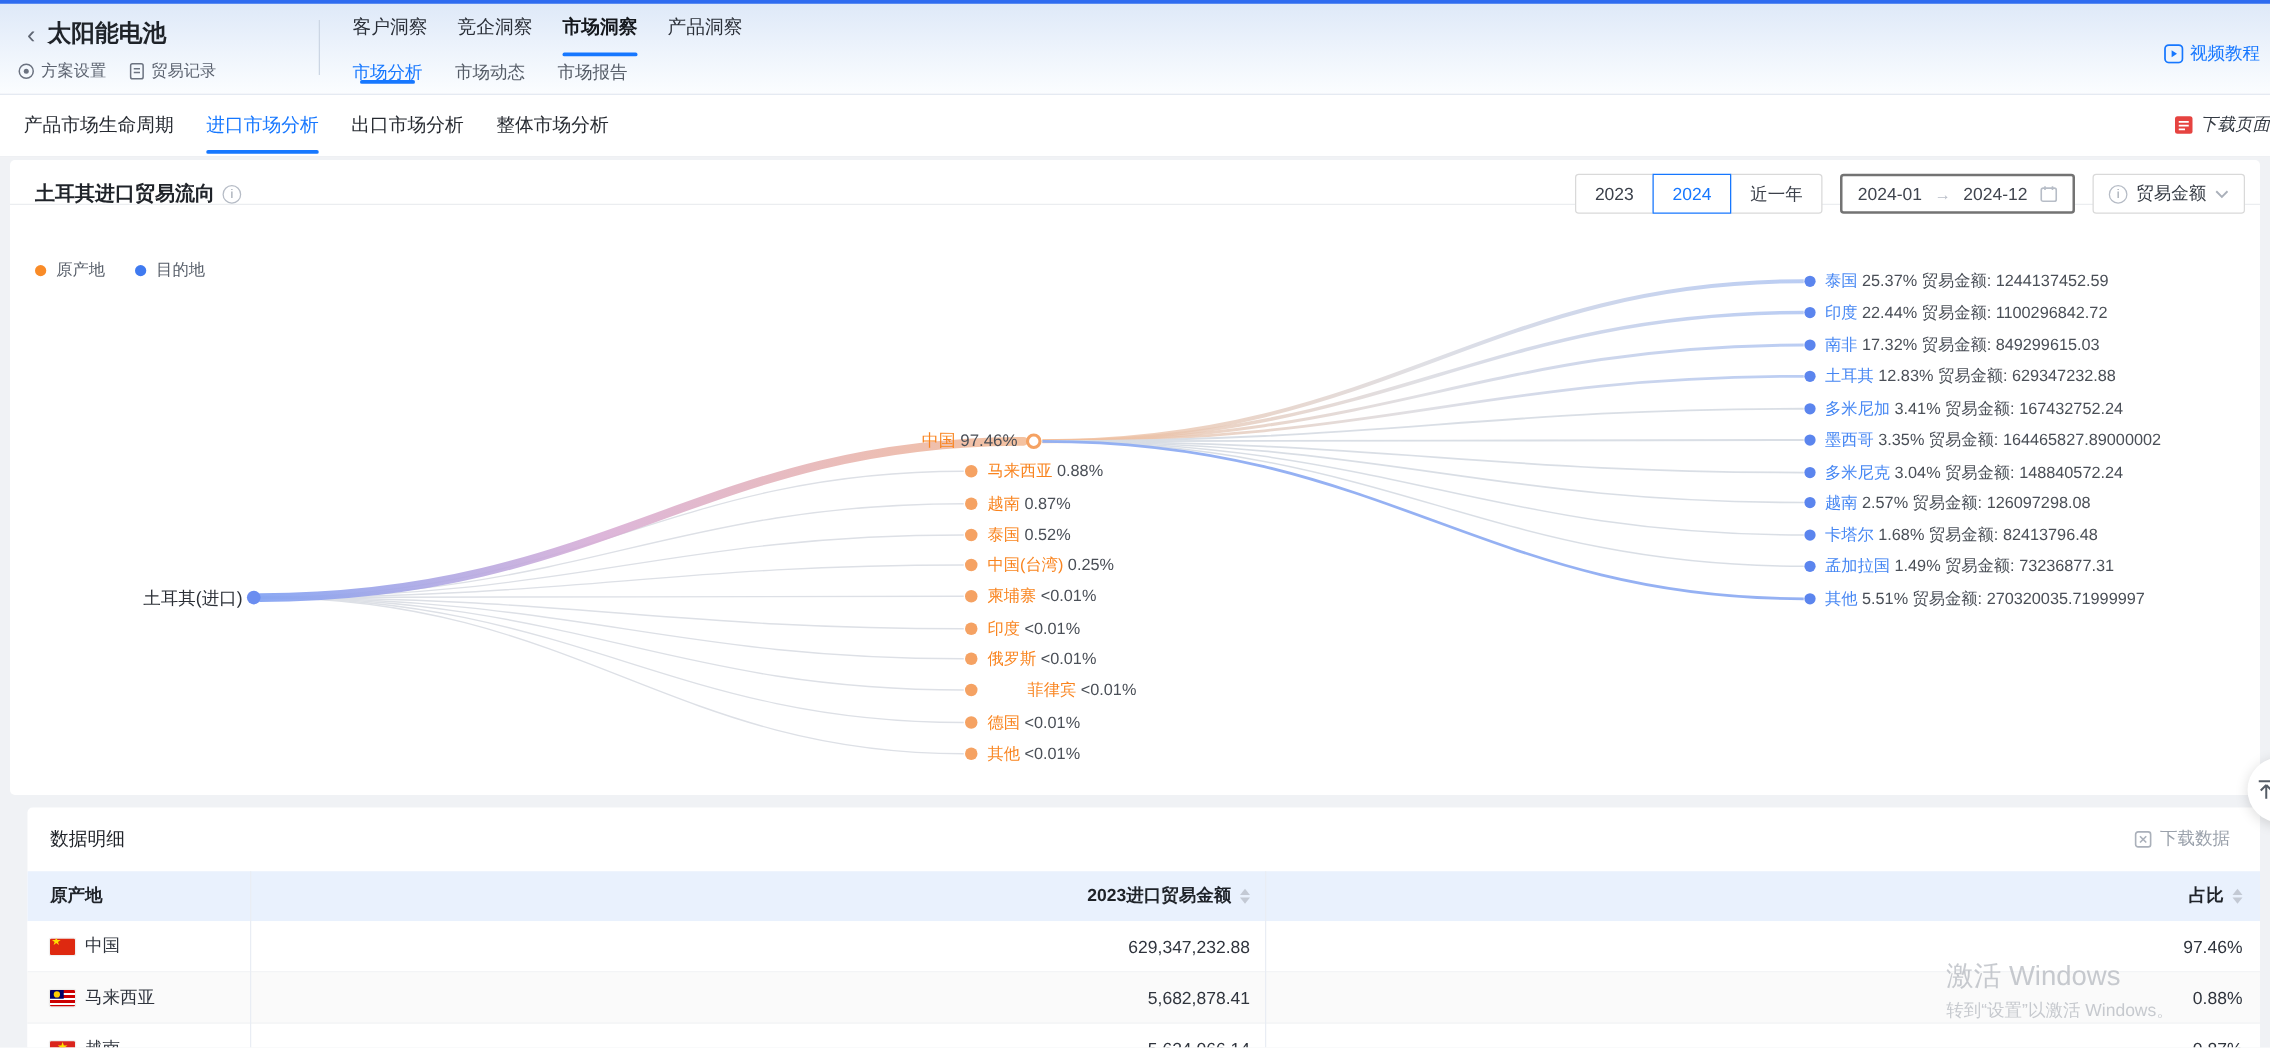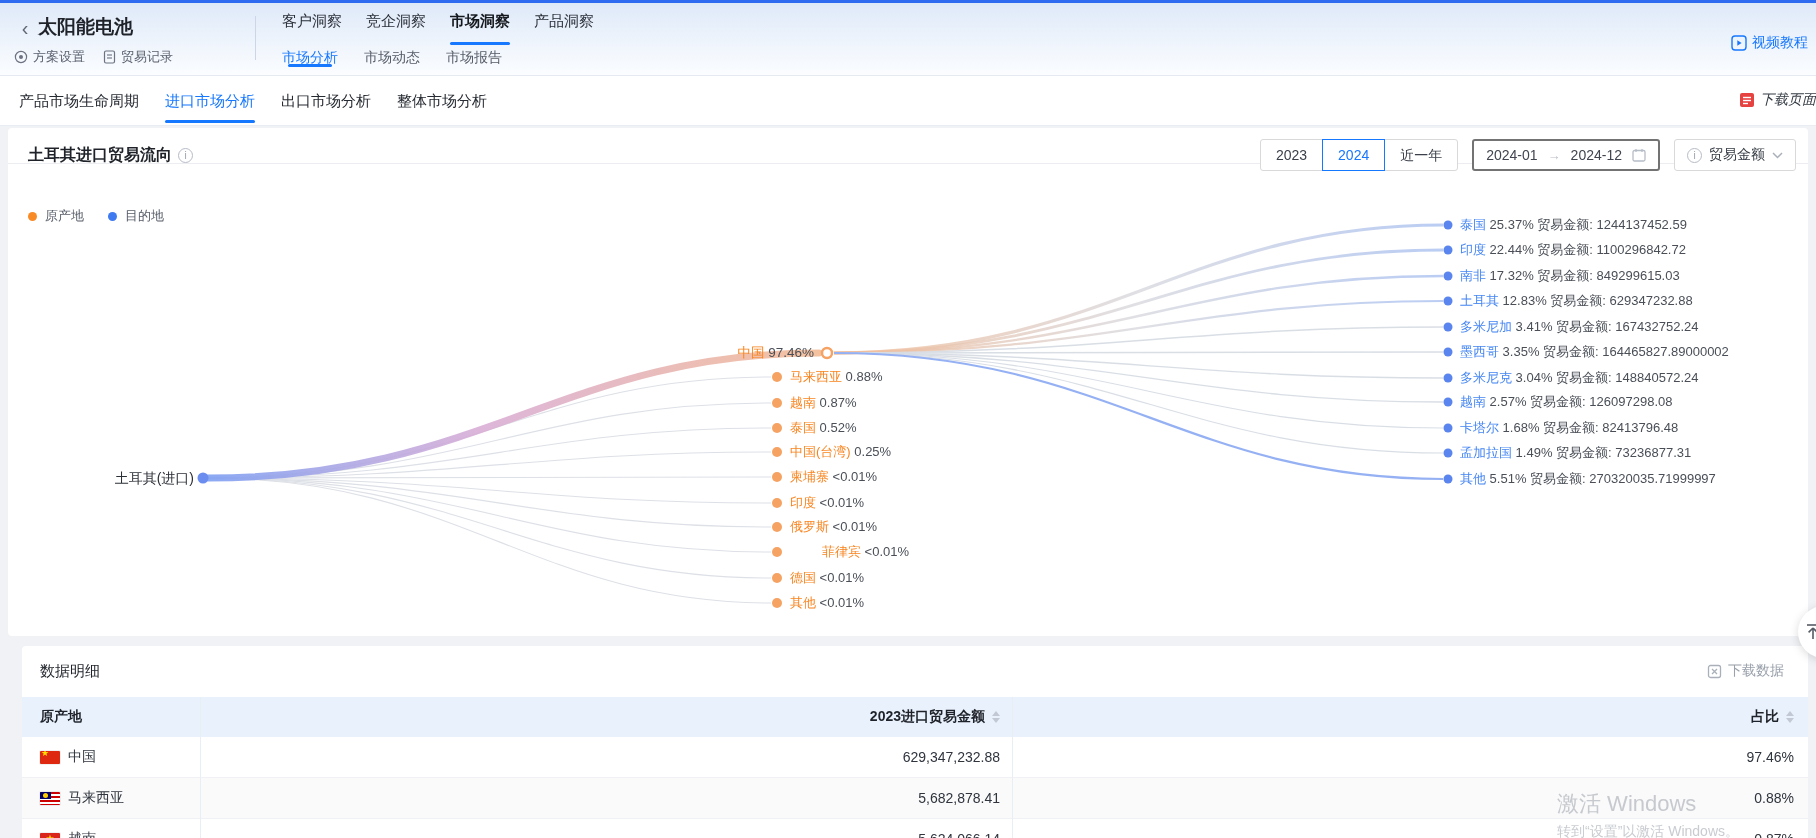--- a/index.html
+++ b/index.html
@@ -86,21 +86,21 @@
   .flag-cn { background:#de2910; }
   .flag-cn::before { content:"★"; position:absolute; left:1px; top:-3px; color:#ffde00; font-size:9px; }
   .flag-my { background:repeating-linear-gradient(180deg,#cc0001 0 2px,#fff 2px 4px); }
   .flag-my::before { content:""; position:absolute; left:0; top:0; width:11px; height:7px; background:#010066; }
   .flag-my::after { content:""; position:absolute; left:3px; top:1px; width:5px; height:5px; background:#ffcc00; border-radius:50%; }
   .flag-vn { background:#da251d; }
   .flag-vn::before { content:"★"; position:absolute; left:50%; top:50%; transform:translate(-50%,-58%); color:#ffe600; font-size:10px; }
 
   
   .watermark { position:absolute; left:1557px; top:768px; color:rgba(154,160,170,.55); z-index:6; pointer-events:none; }
-  .watermark .w1 { font-size:22px; line-height:26px;margin-top:23px; }
+  .watermark .w1 { font-size:22px; line-height:26px; }
   .watermark .w2 { font-size:14px; line-height:20px; margin-top:4px; }
   .backtop { position:absolute; left:1798px; top:606px; width:52px; height:52px; border-radius:50%; background:#fff;
              box-shadow:0 2px 10px rgba(0,0,0,.15); z-index:7; display:flex; align-items:center; justify-content:center; cursor:pointer; }
   .backtop svg { margin-right:22px; }
 
   .icon { flex:none; display:inline-flex; }
 </style>
 </head>
 <body>
 

